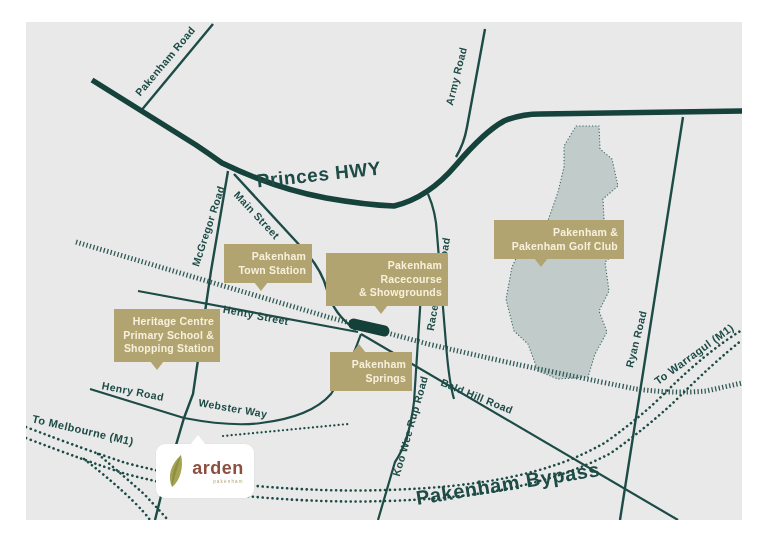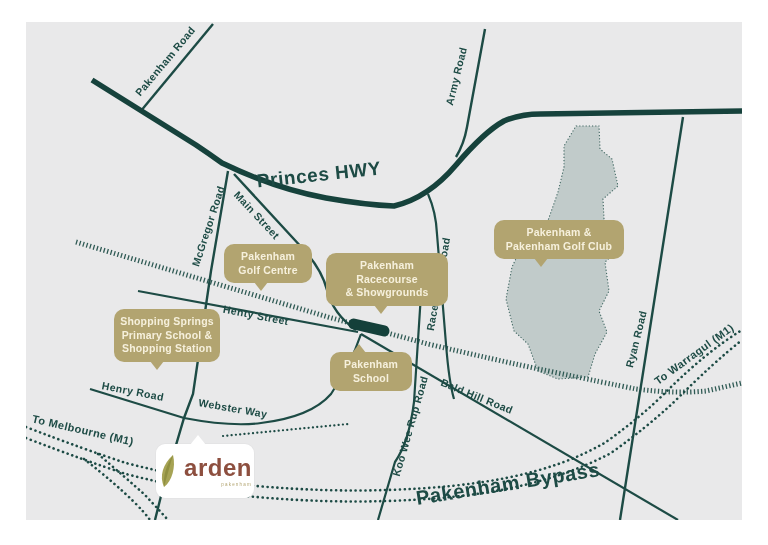--- a/index.html
+++ b/index.html
@@ -13,22 +13,22 @@
   }
   .map svg.geo{position:absolute;left:0;top:0;}
   
   .rlabel{
     position:absolute;white-space:nowrap;color:#1d4b45;
     font-size:10.5px;font-weight:600;letter-spacing:.4px;
   }
   .rlabel.big{font-size:19px;letter-spacing:.6px;font-weight:600;}
   
   .callout{
-    position:absolute;background:#b2a470;color:#f6f0dc;border-radius:10px;
-    font-size:10.5px;font-weight:600;text-align:center;line-height:1.3;
+    position:absolute;background:#b2a470;color:#f6f0dc;border-radius:0;
+    font-size:10.5px;font-weight:600;text-align:right;line-height:1.3;
     padding:6px 6px;letter-spacing:.2px;
   }
   .callout::after{
     content:"";position:absolute;bottom:-8px;left:var(--px,30px);
     border-left:7px solid transparent;border-right:7px solid transparent;
     border-top:9px solid #b2a470;
   }
   .callout.pointer-top::after{
     bottom:auto;top:-8px;border-top:none;
     border-bottom:9px solid #b2a470;
@@ -38,21 +38,21 @@
     position:absolute;left:130px;top:422px;width:98px;height:54px;
     background:#ffffff;border-radius:9px;display:flex;align-items:center;
     justify-content:center;gap:4px;box-shadow:0 0 0 1px rgba(0,0,0,0.02);
   }
   .arden::before{
     content:"";position:absolute;top:-9px;left:34px;
     border-left:8px solid transparent;border-right:8px solid transparent;
     border-bottom:10px solid #ffffff;
   }
   .arden-name{
-    color:#8d4f3f;font-size:24px;font-weight:600;letter-spacing:.5px;
+    color:#8d4f3f;font-size:18px;font-weight:600;letter-spacing:.5px;
     line-height:1;
   }
   .arden-tagline{
     color:#b2a470;font-size:4.5px;letter-spacing:1.2px;text-align:right;
     margin-top:2px;text-transform:lowercase;
   }
 </style>
 </head>
 <body>
 
@@ -100,42 +100,42 @@
   <div class="rlabel" style="left:207px;top:386px;transform:translate(-50%,-50%) rotate(10deg);">Webster Way</div>
   <div class="rlabel" style="left:451px;top:374px;transform:translate(-50%,-50%) rotate(22deg);">Bald Hill Road</div>
   <div class="rlabel" style="left:384px;top:404px;transform:translate(-50%,-50%) rotate(-74deg);">Koo Wee Rup Road</div>
   <div class="rlabel" style="left:610px;top:317px;transform:translate(-50%,-50%) rotate(-76deg);">Ryan Road</div>
   <div class="rlabel" style="left:57px;top:408px;transform:translate(-50%,-50%) rotate(13deg);font-size:11px;">To Melbourne (M1)</div>
   <div class="rlabel" style="left:668px;top:332px;transform:translate(-50%,-50%) rotate(-36deg);font-size:11px;">To Warragul (M1)</div>
   <div class="rlabel big" style="left:482px;top:462px;transform:translate(-50%,-50%) rotate(-9deg);font-size:20px;">Pakenham Bypass</div>
 
   <div class="callout" style="left:198px;top:222px;width:76px;--px:30px;">
     <div>Pakenham</div>
-    <div>Golf Centre</div>
+    <div>Town Station</div>
   </div>
 
   <div class="callout" style="left:300px;top:231px;width:110px;--px:48px;">
     <div>Pakenham Racecourse</div>
     <div>&amp; Showgrounds</div>
   </div>
 
   <div class="callout" style="left:468px;top:198px;width:118px;--px:40px;">
     <div>Pakenham &amp;</div>
     <div>Pakenham Golf Club</div>
   </div>
 
   <div class="callout" style="left:88px;top:287px;width:94px;--px:36px;">
-    <div>Shopping Springs</div>
+    <div>Heritage Centre</div>
     <div>Primary School &amp;</div>
     <div>Shopping Station</div>
   </div>
 
   <div class="callout pointer-top" style="left:304px;top:330px;width:70px;--px:22px;">
     <div>Pakenham</div>
-    <div>School</div>
+    <div>Springs</div>
   </div>
 
   <div class="arden">
     <svg width="22" height="34" viewBox="0 0 22 34">
       <path d="M15,1 C5,10 1,22 6,33 C14,27 18,13 15,1 Z" fill="#a6a354"></path>
       <path d="M15,1 C8,12 5,22 6,33 C9,22 12,11 15,1 Z" fill="#8f8f40"></path>
     </svg>
     <div>
       <div class="arden-name">arden</div>
       <div class="arden-tagline">pakenham</div>

